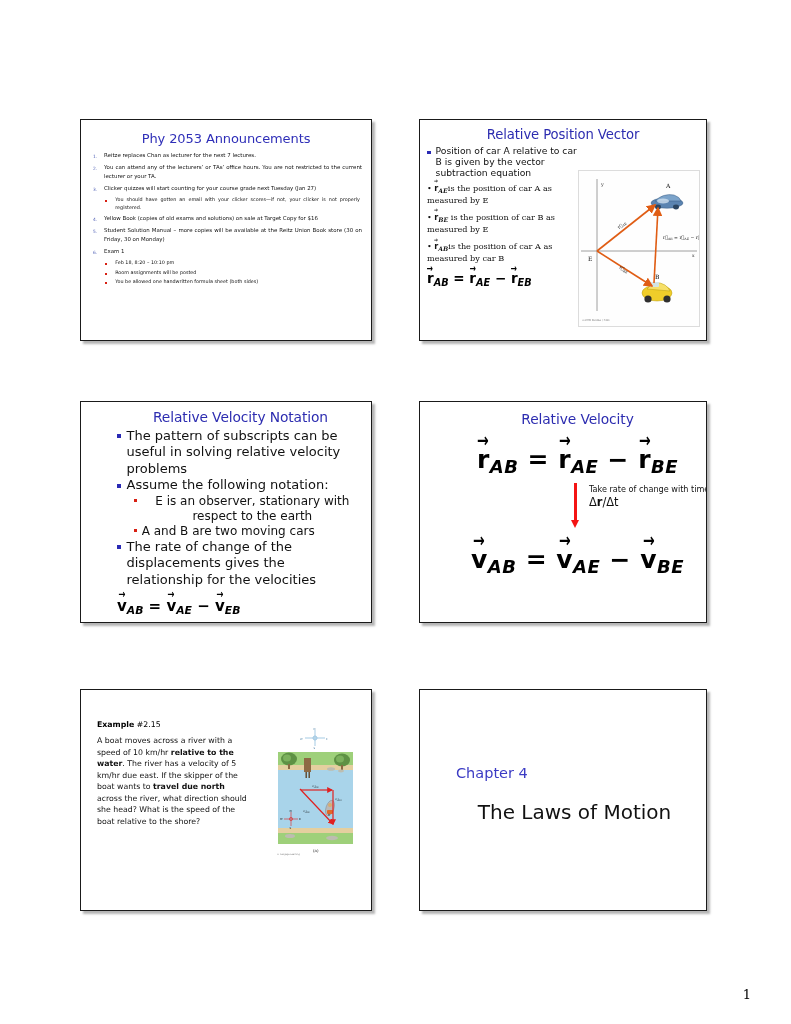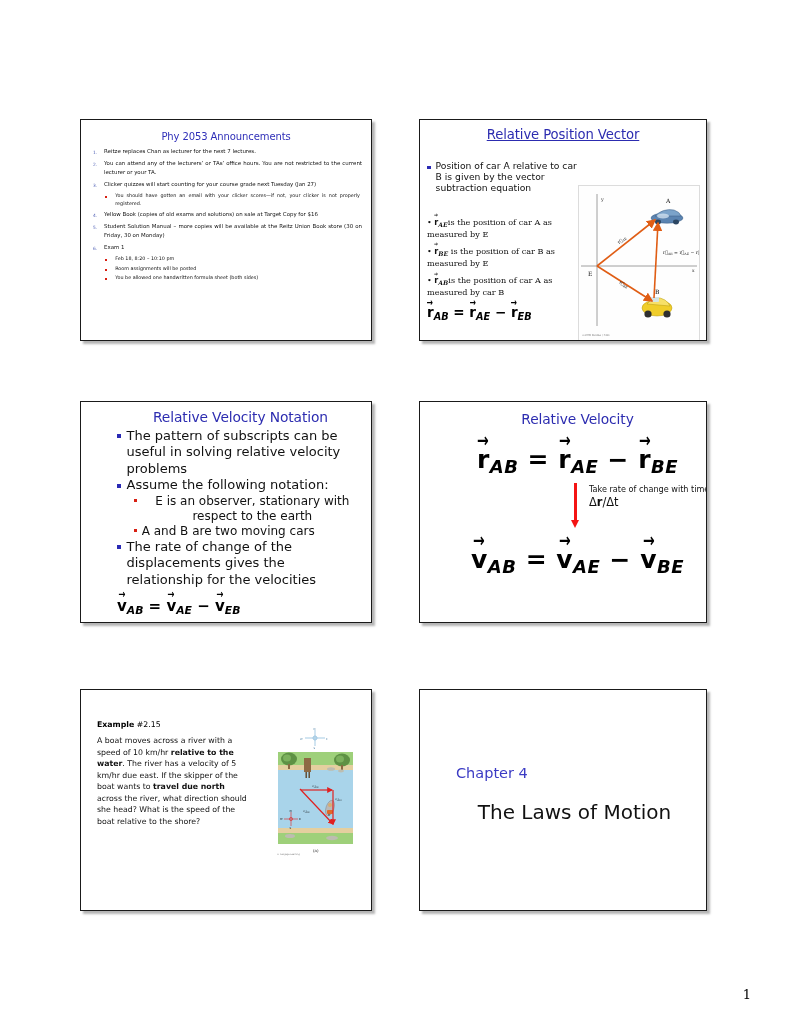--- a/index.html
+++ b/index.html
@@ -41,21 +41,21 @@
   .slide-title {
     text-align: center;
     color: #2c2cb0;
     font-family: "DejaVu Sans", sans-serif;
     font-weight: normal;
     letter-spacing: -0.1px;
   }
 
   
   #slide-announcements .slide-title {
-    font-size: 10px;
+    font-size: 13px;
     margin-top: 11px;
     margin-bottom: 5px;
     color: #2f2fb8;
   }
   .ann-list {
     margin: 0;
     padding: 0 9px 0 10px;
     list-style: none;
   }
   .ann-item {
@@ -103,32 +103,31 @@
     line-height: 1.6;
     color: #111;
     text-align: justify;
     flex: 1;
   }
 
   
   #slide-rel-pos .slide-title {
     font-size: 13.2px;
     margin-top: 7px;
-    margin-bottom: 18px;
-    text-decoration: underline;
+    margin-bottom: 3px;
   }
   .rp-body { position: relative; height: 190px; }
   .rp-left {
     position: absolute;
     left: 7px; top: 0; width: 150px;
   }
   .rp-bullet {
     display: flex;
     align-items: flex-start;
-    margin-bottom: 23px;
+    margin-bottom: 4px;
     justify-content: flex-end;
   }
   .rp-bullet .bsq {
     width: 3.6px; height: 3.6px;
     background: #2a2ab4;
     flex: 0 0 3.6px;
     margin-top: 5.5px; margin-right: 5px;
   }
   .rp-bullet-txt {
     font-size: 9.2px;

